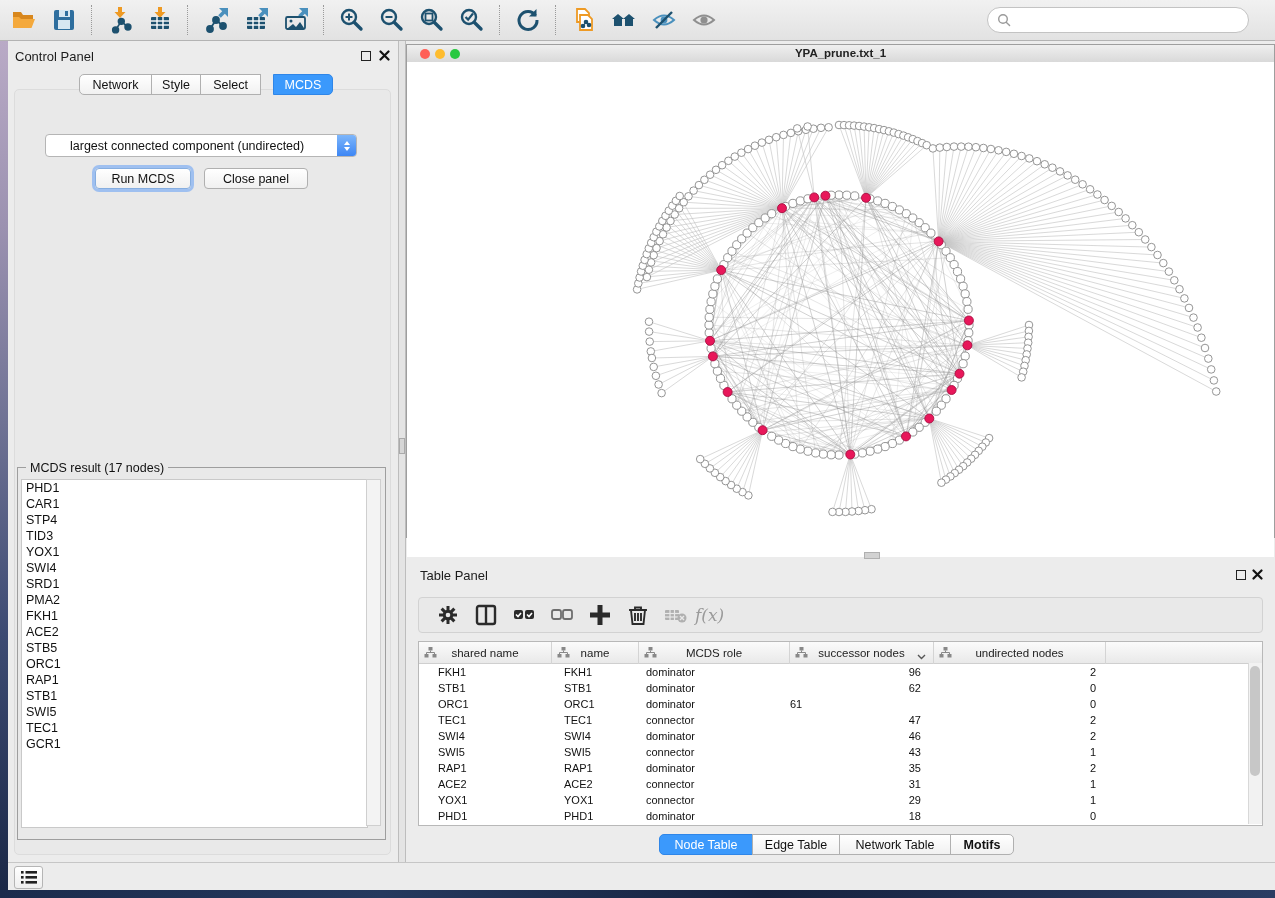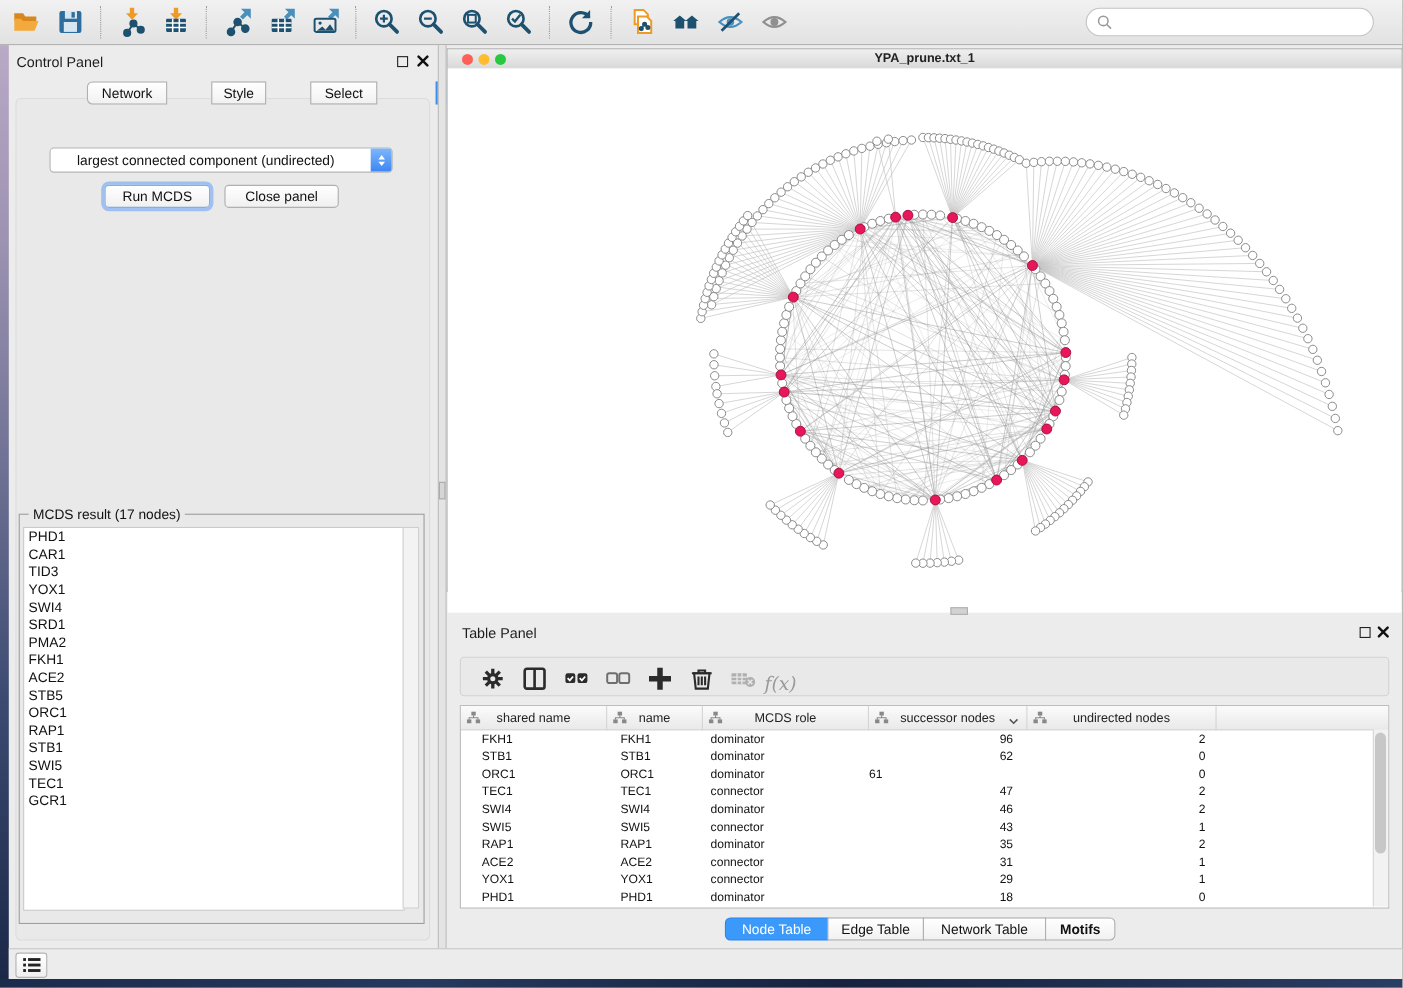--- a/index.html
+++ b/index.html
@@ -12,21 +12,21 @@
   
   #toolbar{left:0;top:0;width:1275px;height:41px;background:linear-gradient(#f1f1f1,#e2e2e2);border-bottom:1px solid #b3b3b3;display:flex;align-items:center;box-sizing:border-box;padding-left:4px;}
   .tb-btn{width:40px;height:34px;display:flex;align-items:center;justify-content:center;border-radius:4px;}
   .tb-sep{width:1px;height:30px;border-left:1px dotted #9a9a9a;margin:0 7px;}
   #search-wrap{position:absolute;right:26px;top:7px;width:262px;height:26px;background:#fff;border:1px solid #c3c3c3;border-radius:13px;display:flex;align-items:center;padding-left:9px;box-sizing:border-box;}
   #search-input{border:none;outline:none;flex:1;font-size:12px;background:transparent;margin-left:5px;font-family:"Liberation Sans",sans-serif;}
   #cp-title{left:15px;top:49px;font-size:13px;color:#1c1c1c;text-align:center;}
   #cp-float{left:361px;top:51px;width:10px;height:10px;border:1.5px solid #222;box-sizing:border-box;}
   #cp-close{left:379px;top:50px;}
   .tabs-row{display:flex;}
-  #cp-tabs{left:79px;top:74px;height:21px;gap:41px;}
+  #cp-tabs{left:79px;top:74px;height:21px;}
   .seg-tab{height:21px;box-sizing:border-box;border:1px solid #b0b0b0;background:linear-gradient(#ffffff,#f1f1f1);font-size:12.5px;color:#111;display:flex;align-items:center;justify-content:center;margin-left:-1px;}
   .seg-tab.first{border-radius:5px 0 0 5px;margin-left:0;}
   .seg-tab.last{border-radius:0 5px 5px 0;}
   .seg-tab.active{background:#3b99fc;border-color:#2f86e8;color:#fff;}
   #cp-panel{left:14px;top:89px;width:377px;height:766px;background:#e9e9e9;border:1px solid #dcdcdc;border-radius:5px;box-sizing:border-box;}
   #opt-label{left:0px;top:113px;width:405px;text-align:center;font-size:13px;color:#111;}
   #criterion{left:45px;top:134px;width:312px;height:23px;background:#fff;border:1px solid #b5b5b5;border-radius:4px;box-sizing:border-box;display:flex;align-items:center;}
   #criterion-text{flex:1;font-size:12.5px;padding-left:24px;color:#111;white-space:nowrap;}
   #criterion-stepper{width:19px;height:21px;background:linear-gradient(#7db6fb,#3d86f4);border-radius:0 3px 3px 0;display:flex;flex-direction:column;align-items:center;justify-content:center;}
   .chev{width:0;height:0;border-left:3.5px solid transparent;border-right:3.5px solid transparent;}
@@ -47,21 +47,21 @@
   
   #net-window{left:406px;top:44px;width:869px;height:494px;border:1px solid #9e9e9e;box-sizing:border-box;background:#fff;}
   #net-titlebar{left:0;top:0;width:867px;height:17px;background:linear-gradient(#efefef,#d9d9d9);border-bottom:1px solid #b5b5b5;}
   .traffic{width:10px;height:10px;border-radius:50%;display:inline-block;}
   #net-title{width:867px;top:2px;text-align:center;font-size:11.5px;font-weight:bold;color:#222;}
   #net-canvas{left:0;top:17px;width:867px;height:495px;background:#fff;}
   
   #tp-title{left:420px;top:568px;font-size:13px;color:#1c1c1c;}
   #tp-float{left:1236px;top:570px;width:10px;height:10px;border:1.5px solid #222;box-sizing:border-box;}
   #tp-close{left:1252px;top:569px;}
-  #tp-toolbar{left:418px;top:597px;width:845px;height:36px;background:#e9e9e9;border:1px solid #d2d2d2;border-radius:4px;box-sizing:border-box;display:flex;align-items:flex-end;padding-left:10px;}
+  #tp-toolbar{left:418px;top:597px;width:845px;height:36px;background:#e9e9e9;border:1px solid #d2d2d2;border-radius:4px;box-sizing:border-box;display:flex;align-items:center;padding-left:10px;}
   .tpt-btn{width:38px;height:30px;display:flex;align-items:center;justify-content:center;}
   #fx-label{font-size:17px;color:#9a9a9a;font-style:italic;font-family:"DejaVu Serif",serif;}
   #node-table{left:418px;top:641px;width:845px;height:185px;background:#fff;border:1px solid #b8b8b8;box-sizing:border-box;}
   #nt-header{left:0;top:0;height:22px;width:843px;display:flex;background:linear-gradient(#fbfbfb,#e9e9e9);border-bottom:1px solid #cfcfcf;box-sizing:border-box;}
   .nt-hcell{position:relative;height:22px;box-sizing:border-box;border-right:1px solid #d4d4d4;display:flex;align-items:center;justify-content:center;font-size:11.5px;color:#222;}
   .nt-hcell .tree-ico{position:absolute;left:5px;top:4px;}
   .nt-hcell .sort-chev{position:absolute;right:7px;top:8px;}
   .nt-row{display:flex;height:16px;align-items:center;}
   .nt-cell{font-size:11px;color:#111;box-sizing:border-box;white-space:nowrap;}
   #nt-scroll{left:1248px;top:663px;width:14px;height:161px;background:#f2f2f2;border-left:1px solid #d8d8d8;box-sizing:border-box;}
@@ -273,20 +273,21 @@
       </div>
   </div>
   <div id="run-btn" class="abs push-btn">Run MCDS</div>
   <div id="close-btn" class="abs push-btn">Close panel</div>
 
   <div id="result-group" class="abs"></div>
   <div id="result-title" class="abs">MCDS result (17 nodes)</div>
   <div id="result-list" class="abs">
       <div class="result-item">PHD1</div>
       <div class="result-item">CAR1</div>
+      <div class="result-item">STP4</div>
       <div class="result-item">TID3</div>
       <div class="result-item">YOX1</div>
       <div class="result-item">SWI4</div>
       <div class="result-item">SRD1</div>
       <div class="result-item">PMA2</div>
       <div class="result-item">FKH1</div>
       <div class="result-item">ACE2</div>
       <div class="result-item">STB5</div>
       <div class="result-item">ORC1</div>
       <div class="result-item">RAP1</div>

